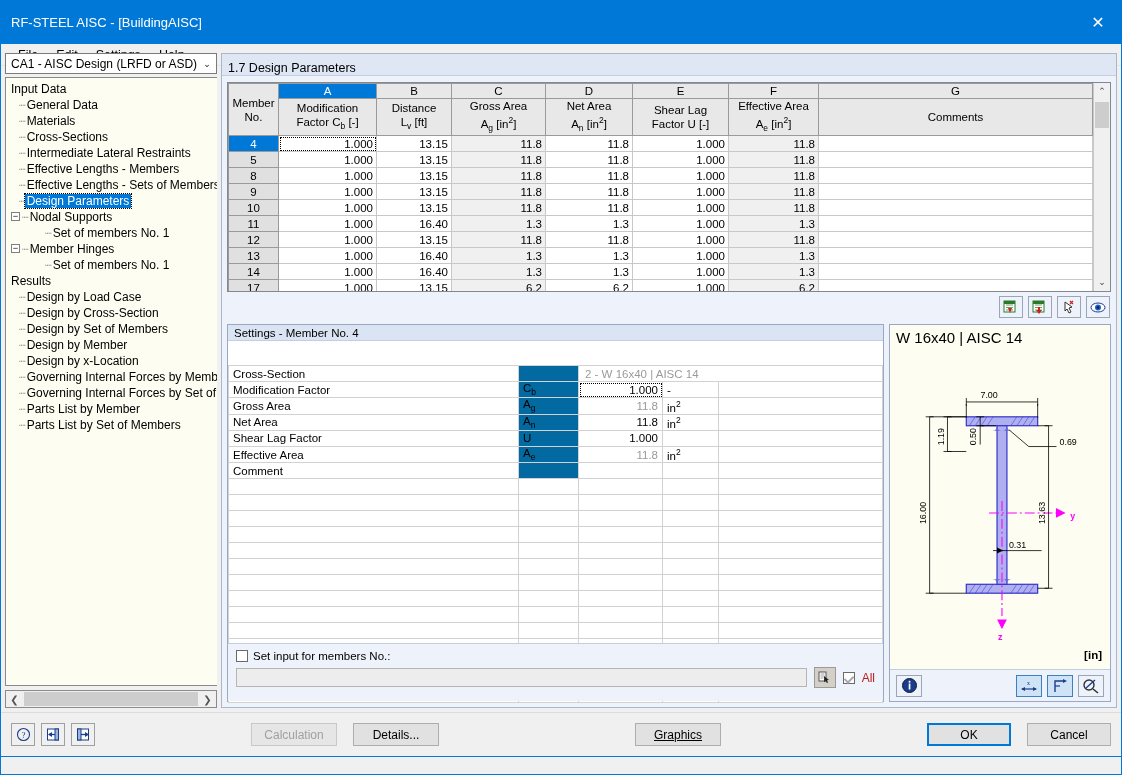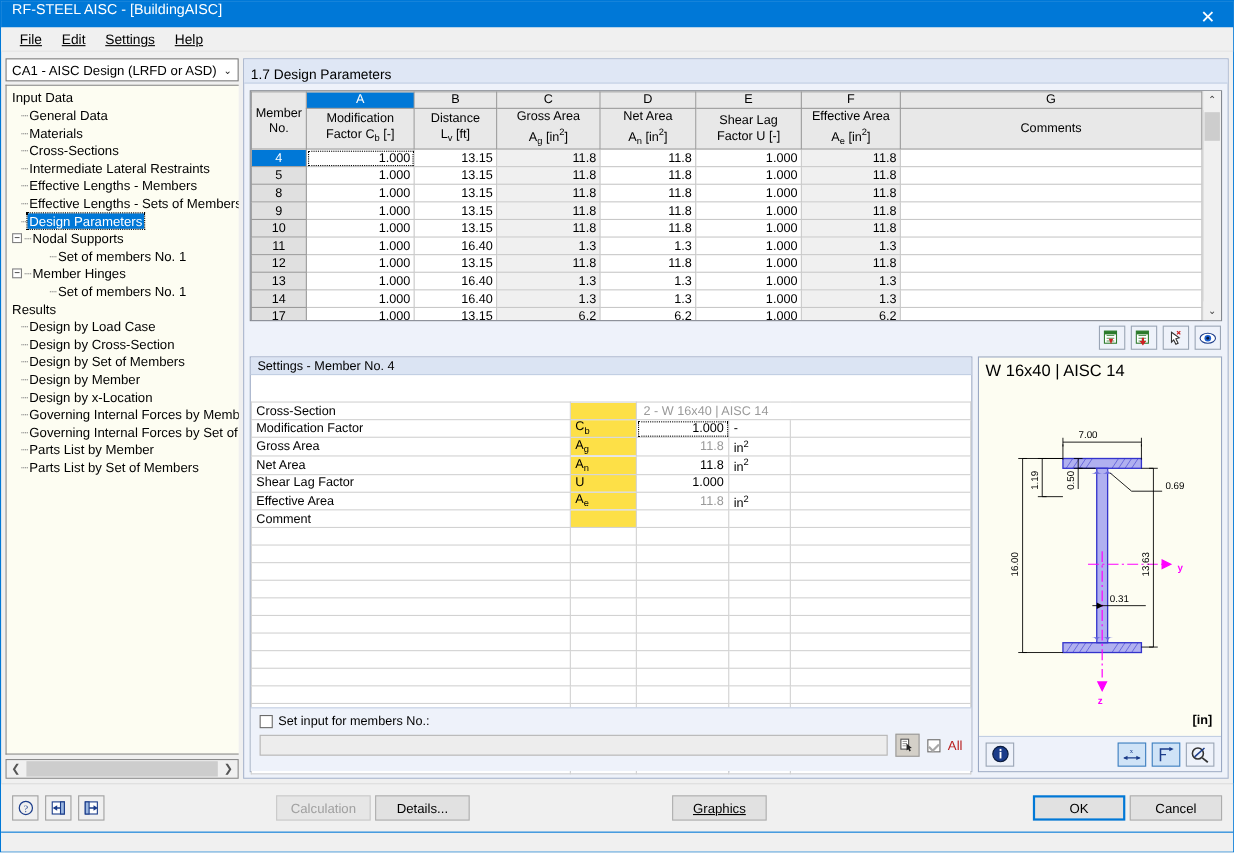--- a/index.html
+++ b/index.html
@@ -12,24 +12,25 @@
     overflow: hidden;
   }
   .app {
     position: relative;
     width: 1122px; height: 775px;
     background: #f0f0f0;
     border: 1px solid #0078d7;
   }
   
   .titlebar {
-    height: 24px;
+    height: 43px;
     background: #0078d7;
     color: #fff;
     display: flex;
+    align-items: center;
     padding-left: 10px;
     font-size: 13px;
   }
   .titlebar .title { flex: 1; }
   .titlebar .close {
     width: 46px; height: 30px;
     display: flex; align-items: center; justify-content: center;
     font-size: 16px; color: #fff; cursor: default;
   }
   
@@ -242,21 +243,21 @@
     margin-top: 24px;
   }
   table.settings td {
     border: 1px solid #d2d2d2;
     height: 16px;
     padding: 0 4px;
     overflow: hidden;
     white-space: nowrap;
   }
   td.s-label { padding-left: 14px; background: #fff; }
-  td.s-sym { text-align: left; background: #fde047; }
+  td.s-sym { text-align: left; background: #0369a1; }
   td.s-val { text-align: right; background: #fff; }
   td.s-val.ro { color: #9a9a9a; background: #fff; }
   td.s-val.focus { outline: 1px dotted #000; outline-offset: -2px; }
   td.s-val.cs { text-align: left; color: #9a9a9a; padding-left: 6px; }
   td.s-unit { background: #fff; }
   td.s-rest { background: #fff; }
   tr.blank td { background: #fff; }
   .setinput {
     position: absolute;
     left: 0; right: 0; bottom: 0;
@@ -346,21 +347,21 @@
     display: flex; align-items: center; justify-content: center;
     margin-right: 6px;
   }
   .wbtn {
     height: 23px;
     min-width: 86px;
     border: 1px solid #adadad;
     background: #e1e1e1;
     font-size: 12px;
     display: flex; align-items: center; justify-content: center;
-    margin-right: 4px;
+    margin-right: 16px;
   }
   .wbtn.disabled { color: #a0a0a0; background: #e6e6e6; border-color: #c8c8c8; }
   .wbtn.primary { border: 2px solid #0078d7; background: #e1e1e1; }
   .wbtn u { text-decoration: underline; }
   .statusbar {
     position: absolute;
     left: 0; right: 0; bottom: 0; height: 18px;
     background: #f0f0f0;
     border-top: 1px solid #0078d7;
   }

